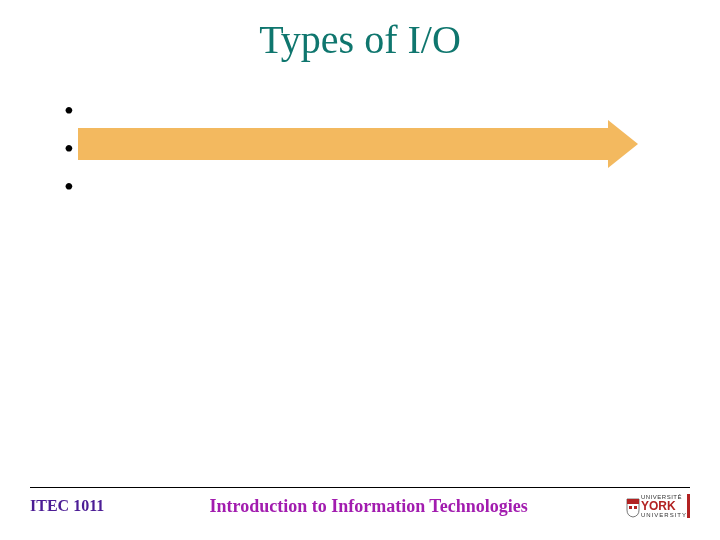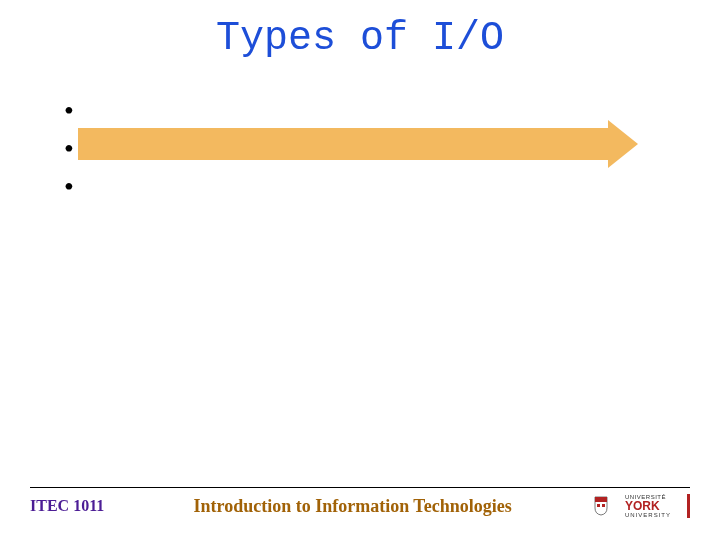--- a/index.html
+++ b/index.html
@@ -14,23 +14,22 @@
     height: 540px;
     position: relative;
   }
   .title {
     position: absolute;
     top: 16px;
     left: 0;
     width: 100%;
     text-align: center;
     font-size: 40px;
-    color: #1d4ed8;
+    color: #0f766e;
     font-weight: 400;
-    font-family: Liberation Mono, monospace;
   }
   .content {
     position: absolute;
     top: 92px;
     left: 60px;
     width: 600px;
   }
   .bullet-row {
     display: flex;
     align-items: baseline;
@@ -94,30 +93,30 @@
     color: #4c1d95;
     white-space: nowrap;
     flex: 0 0 auto;
     padding-right: 20px;
   }
   .footer-center {
     flex: 1 1 auto;
     text-align: center;
     font-size: 18px;
     font-weight: 700;
-    color: #a16207;
+    color: #a21caf;
   }
   .footer-right {
     flex: 0 0 auto;
     padding-left: 12px;
   }
   .york-logo {
     display: flex;
-    align-items: center;
-    gap: 16px;
+    align-items: flex-end;
+    gap: 0;
   }
   .york-crest {
     width: 16px;
     height: 20px;
   }
   .york-text {
     display: flex;
     flex-direction: column;
     line-height: 1;
   }

